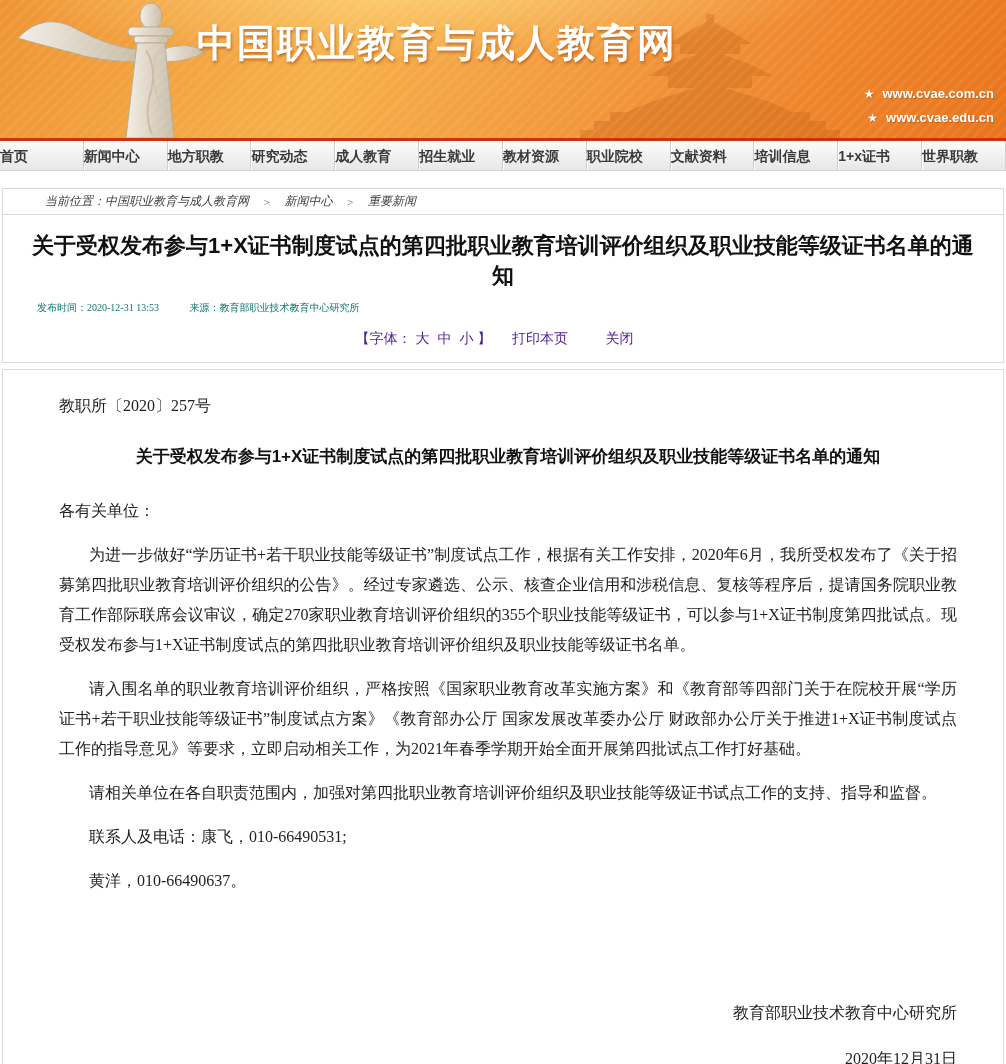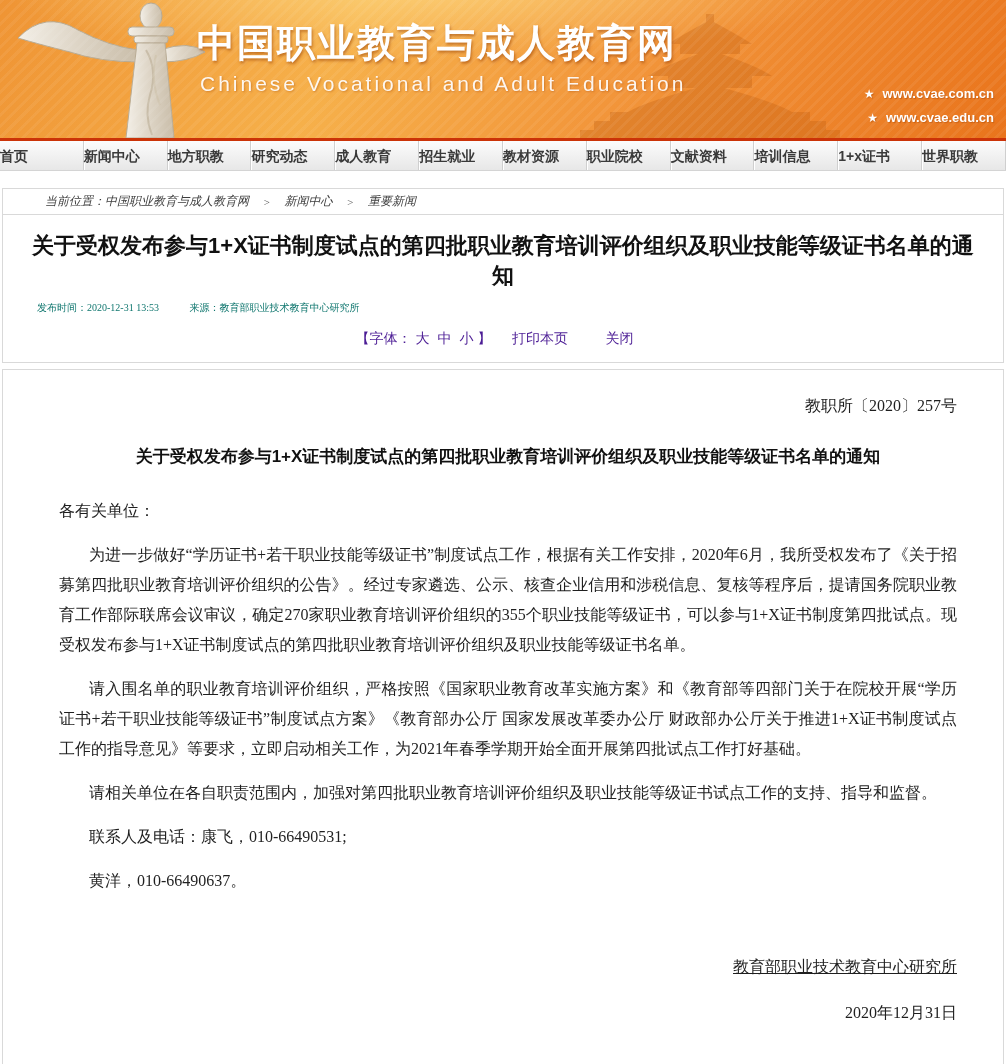--- a/index.html
+++ b/index.html
@@ -56,26 +56,26 @@
   .ctrl-row span { cursor:pointer; }
   .ctrl-row .fs { margin:0 4px; }
   .ctrl-row .act { margin:0 17px; }
 
   .gap6 { height:6px; }
 
   
   .content-box { margin:0 2px; border:1px solid #d9d9d9; height:800px;
     padding:24px 46px 40px 56px; font-family:"Liberation Serif","DejaVu Serif",serif;
     color:#1f1f1f; font-size:16px; }
-  .doc-number { text-align:right; line-height:24px; }
+  .doc-number { text-align:left; line-height:24px; }
   .doc-title { text-align:center; font-weight:bold; font-size:17px; margin-top:26px; line-height:26px;
     font-family:"Liberation Sans","DejaVu Sans",sans-serif; color:#111; }
   .salutation { margin-top:26px; line-height:30px; }
   .doc-p { text-indent:30px; line-height:30px; margin-top:14px; text-align:justify; }
-  .sign-name { text-align:right; margin-top:56px; line-height:30px;text-decoration:underline; }
+  .sign-name { text-align:right; margin-top:102px; line-height:30px; }
   .sign-date { text-align:right; margin-top:16px; line-height:30px; }
 </style>
 </head>
 <body>
 
 <div class="header">
   <svg class="pillar" width="250" height="138" viewBox="0 0 250 138">
     <defs>
       <linearGradient id="stone" x1="0" y1="0" x2="1" y2="0">
         <stop offset="0" stop-color="#f3efe7"></stop>
@@ -102,21 +102,20 @@
       <rect x="100" y="30" width="60" height="10"></rect>
       <path d="M130 36 Q178 52 192 62 L68 62 Q82 52 130 36 Z"></path>
       <rect x="88" y="62" width="84" height="12"></rect>
       <path d="M130 70 Q196 88 212 98 L48 98 Q64 88 130 70 Z"></path>
       <rect x="30" y="98" width="200" height="9"></rect>
       <rect x="14" y="107" width="232" height="9"></rect>
       <rect x="0" y="116" width="260" height="8"></rect>
     </g>
   </svg>
   <div class="site-title">中国职业教育与成人教育网</div>
-  <div class="site-subtitle">Chinese Vocational and Adult Education</div>
   <div class="header-urls">
     <div class="url-line">
       <span class="star">★</span><span>www.cvae.com.cn</span>
     </div>
     <div class="url-line">
       <span class="star">★</span><span>www.cvae.edu.cn</span>
     </div>
   </div>
 </div>
 <div class="red-line"></div>

